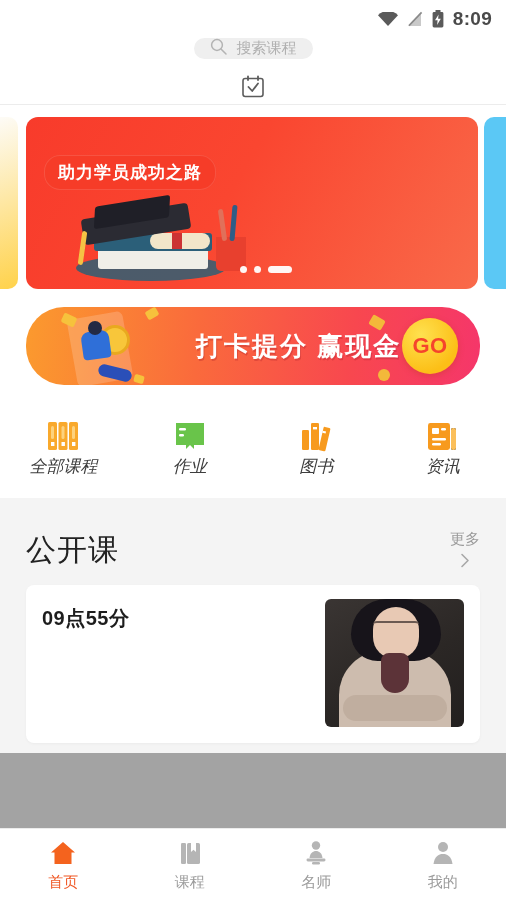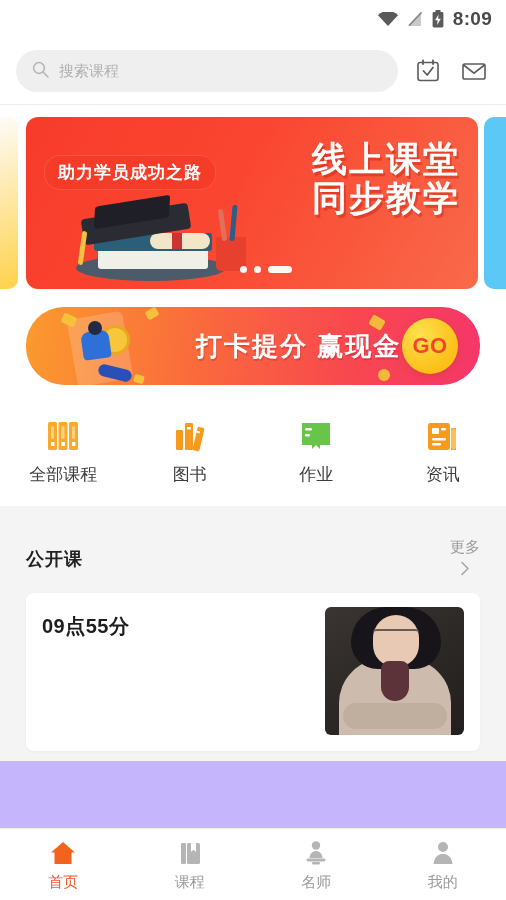--- a/index.html
+++ b/index.html
@@ -2,35 +2,35 @@
 <html><head>
 <meta charset="utf-8">
 <style>
   * { box-sizing: border-box; margin: 0; padding: 0; }
   html, body {
     width: 506px; height: 900px;
     font-family: "Liberation Sans", "DejaVu Sans", sans-serif;
     background: #f4f4f4;
     overflow: hidden;
   }
-  #app { position: relative; width: 506px; height: 900px; background: #c4b5fd; overflow: hidden; }
+  #app { position: relative; width: 506px; height: 900px; background: #a3a3a3; overflow: hidden; }
 
   
   .statusbar {
     height: 38px; background: #ffffff;
     display: flex; align-items: center; justify-content: flex-end;
     padding-right: 14px; gap: 9px;
   }
   .sb-ico { display: flex; align-items: center; }
   .sb-time { font-size: 19px; font-weight: bold; color: #4a4a4a; letter-spacing: .3px; }
 
   
   .searchrow {
     height: 66px; background: #fff;
-    display: flex; align-items: center; padding: 0 16px; gap: 14px;
+    display: flex; align-items: center; padding: 0 16px; gap: 14px; flex-direction: column;
   }
   .searchbox {
     flex: 1; height: 42px; background: #efefef; border-radius: 21px;
     display: flex; align-items: center; padding: 0 16px; gap: 10px;
   }
   .searchbox .ph { color: #b0b0b0; font-size: 15px; }
   .hdr-ico { width: 32px; height: 32px; display: flex; align-items: center; justify-content: center; }
   .hairline { height: 1px; background: #ececec; }
 
   
@@ -109,30 +109,30 @@
   .pp-head { position: absolute; left: 26px; bottom: 50px; width: 14px; height: 14px;
              border-radius: 50%; background: #232a44; }
   .pp-body { position: absolute; left: 20px; bottom: 26px; width: 28px; height: 28px;
              background: #2f6fd8; border-radius: 8px 8px 4px 4px; transform: rotate(-8deg); }
   .pp-leg  { position: absolute; left: 36px; bottom: 6px; width: 34px; height: 12px;
              background: #2a4fb8; border-radius: 6px; transform: rotate(14deg); }
   .conf { position: absolute; border-radius: 2px; }
 
   
   .quick { background: #fff; display: flex; padding: 14px 0 20px; }
-  .qitem { flex: 1; display: flex; flex-direction: column; align-items: center; gap: 8px; }
+  .qitem { flex: 1; display: flex; flex-direction: column; align-items: center; gap: 0; font-style: italic; }
   .qicon { width: 44px; height: 42px; display: flex; align-items: flex-end; justify-content: center; }
   .qlabel { font-size: 17px; color: #3d3d3d; }
 
   .gapbar { height: 14px; background: #f4f4f4; }
 
   
   .section { background: #f4f4f4; padding: 0 0 10px; }
   .sec-head { display: flex; align-items: center; justify-content: space-between; padding: 18px 26px 14px; }
-  .sec-title { font-size: 18px; font-weight: bold; color: #222; letter-spacing: 1px; }
+  .sec-title { font-size: 30px; font-weight: normal; color: #222; letter-spacing: 1px; }
   .sec-more { display: flex; align-items: center; gap: 4px; color: #9a9a9a; font-size: 15px; flex-direction: column; }
 
   .card {
     margin: 0 26px; background: #fff; border-radius: 8px;
     display: flex; justify-content: space-between; padding: 14px 16px 16px;
     box-shadow: 0 1px 3px rgba(0,0,0,.04);
   }
   .card-left { display: flex; flex-direction: column; justify-content: space-between; padding: 6px 0 2px; }
   .card-title { font-size: 20px; font-weight: bold; color: #1d1d1d; letter-spacing: .5px; }
   .card-meta { display: flex; flex-direction: column; gap: 8px; }
@@ -224,24 +224,20 @@
       </svg>
     </div>
   </div>
   <div class="hairline"></div>
 
   <div class="carousel-wrap">
     <div class="slide-peek peek-left"></div>
     <div class="slide-peek peek-right"></div>
     <div class="slide-main">
       <div class="badge-pill">助力学员成功之路</div>
-      <div class="slide-head">
-        <span>线上课堂</span>
-        <span class="l2">同步教学</span>
-      </div>
       <div class="illus">
         <div class="ill-base"></div>
         <div class="ill-book1"></div>
         <div class="ill-book2"></div>
         <div class="ill-scroll"></div>
         <div class="ill-scroll-b"></div>
         <div class="ill-cap"></div>
         <div class="ill-cap2"></div>
         <div class="ill-tassel"></div>
         <div class="ill-cup"></div>
@@ -288,40 +284,40 @@
           <rect x="8" y="25" width="3.4" height="4" fill="#fff"></rect>
           <rect x="18.5" y="25" width="3.4" height="4" fill="#fff"></rect>
           <rect x="29" y="25" width="3.4" height="4" fill="#fff"></rect>
         </svg>
       </span>
       <span class="qlabel">全部课程</span>
     </div>
     <div class="qitem">
       <span class="qicon">
         <svg width="40" height="38" viewBox="0 0 40 38">
+          <path d="M6 6 h12 v22 h-12 z" fill="#69c44a"></path>
+          <path d="M22 6 h12 v22 h-12 z" fill="#69c44a"></path>
+          <path d="M16 6 h8 v26 l-4 -4 l-4 4 z" fill="#69c44a"></path>
+          <rect x="9" y="11" width="7" height="2.6" rx="1.3" fill="#fff"></rect>
+          <rect x="9" y="17" width="5" height="2.6" rx="1.3" fill="#fff"></rect>
+        </svg>
+      </span>
+      <span class="qlabel">作业</span>
+    </div>
+    <div class="qitem">
+      <span class="qicon">
+        <svg width="40" height="38" viewBox="0 0 40 38">
           <rect x="6" y="13" width="7" height="20" rx="1.3" fill="#f79a1e"></rect>
           <rect x="15" y="6" width="8" height="27" rx="1.3" fill="#f79a1e"></rect>
           <rect x="17" y="10" width="4" height="2.4" fill="#fff"></rect>
           <rect x="25" y="10" width="7" height="24" rx="1.3" fill="#f79a1e" transform="rotate(13 28 22)"></rect>
           <rect x="26.5" y="14" width="3.4" height="2.2" fill="#fff" transform="rotate(13 28 15)"></rect>
         </svg>
       </span>
       <span class="qlabel">图书</span>
-    </div>
-    <div class="qitem">
-      <span class="qicon">
-        <svg width="40" height="38" viewBox="0 0 40 38">
-          <path d="M6 6 h12 v22 h-12 z" fill="#69c44a"></path>
-          <path d="M22 6 h12 v22 h-12 z" fill="#69c44a"></path>
-          <path d="M16 6 h8 v26 l-4 -4 l-4 4 z" fill="#69c44a"></path>
-          <rect x="9" y="11" width="7" height="2.6" rx="1.3" fill="#fff"></rect>
-          <rect x="9" y="17" width="5" height="2.6" rx="1.3" fill="#fff"></rect>
-        </svg>
-      </span>
-      <span class="qlabel">作业</span>
     </div>
     <div class="qitem">
       <span class="qicon">
         <svg width="40" height="38" viewBox="0 0 40 38">
           <rect x="5" y="6" width="22" height="27" rx="2.4" fill="#f79a1e"></rect>
           <rect x="28" y="11" width="5" height="22" rx="2" fill="#fbb košice"></rect>
           <rect x="28" y="11" width="5" height="22" rx="2" fill="#fbbf5a"></rect>
           <rect x="9" y="11" width="7" height="6" rx="1" fill="#fff"></rect>
           <rect x="18" y="11" width="5" height="2.4" rx="1.2" fill="#fff"></rect>
           <rect x="9" y="21" width="14" height="2.4" rx="1.2" fill="#fff"></rect>

